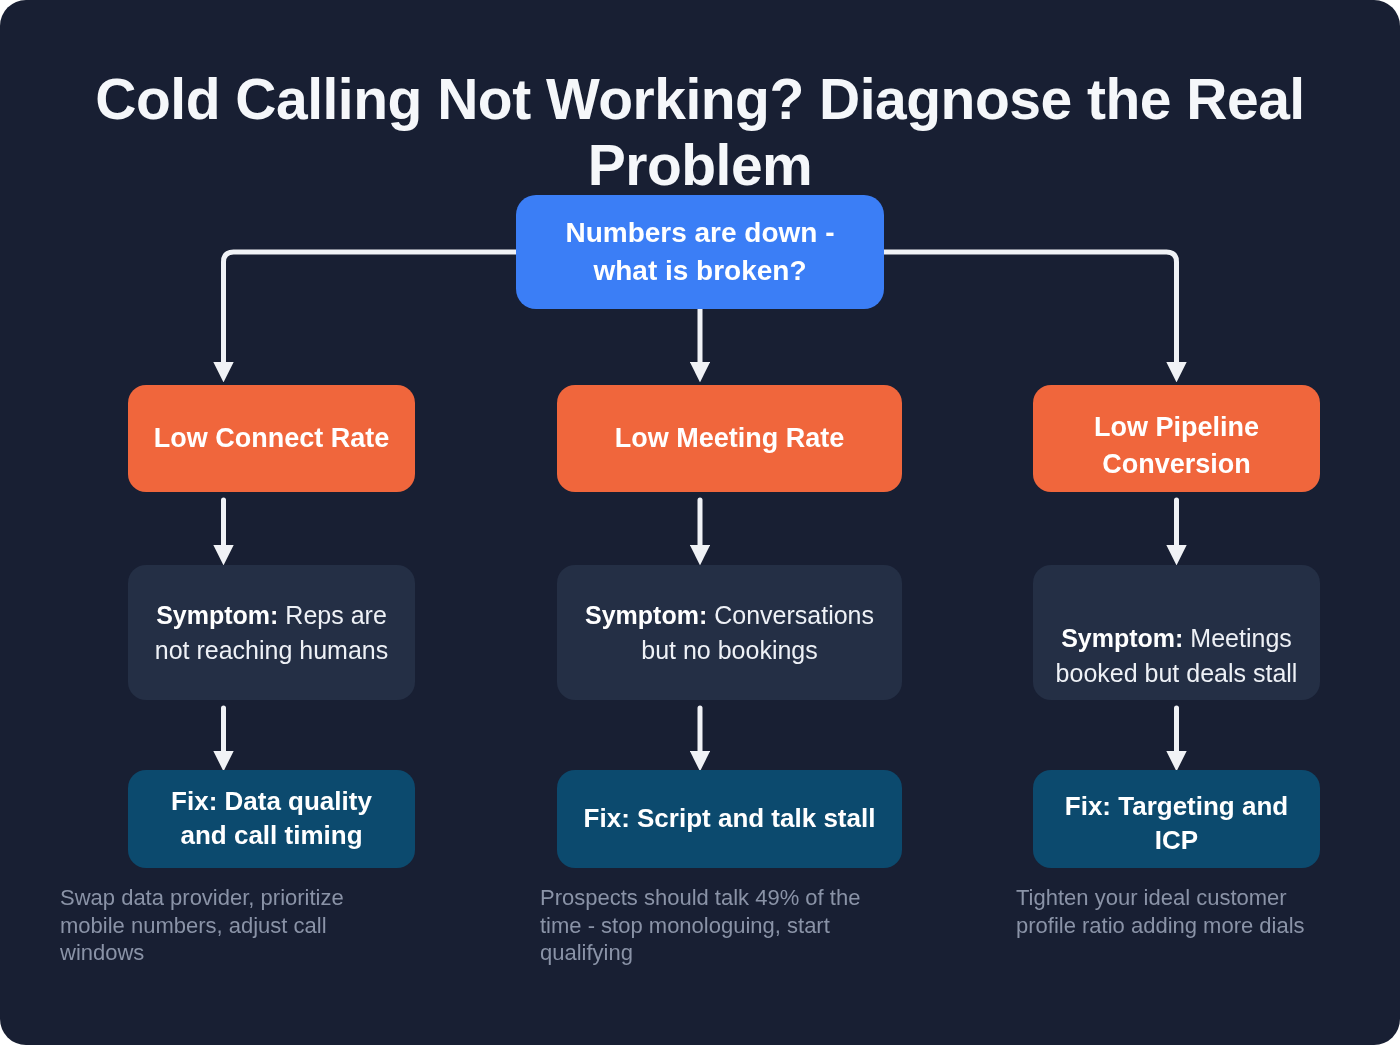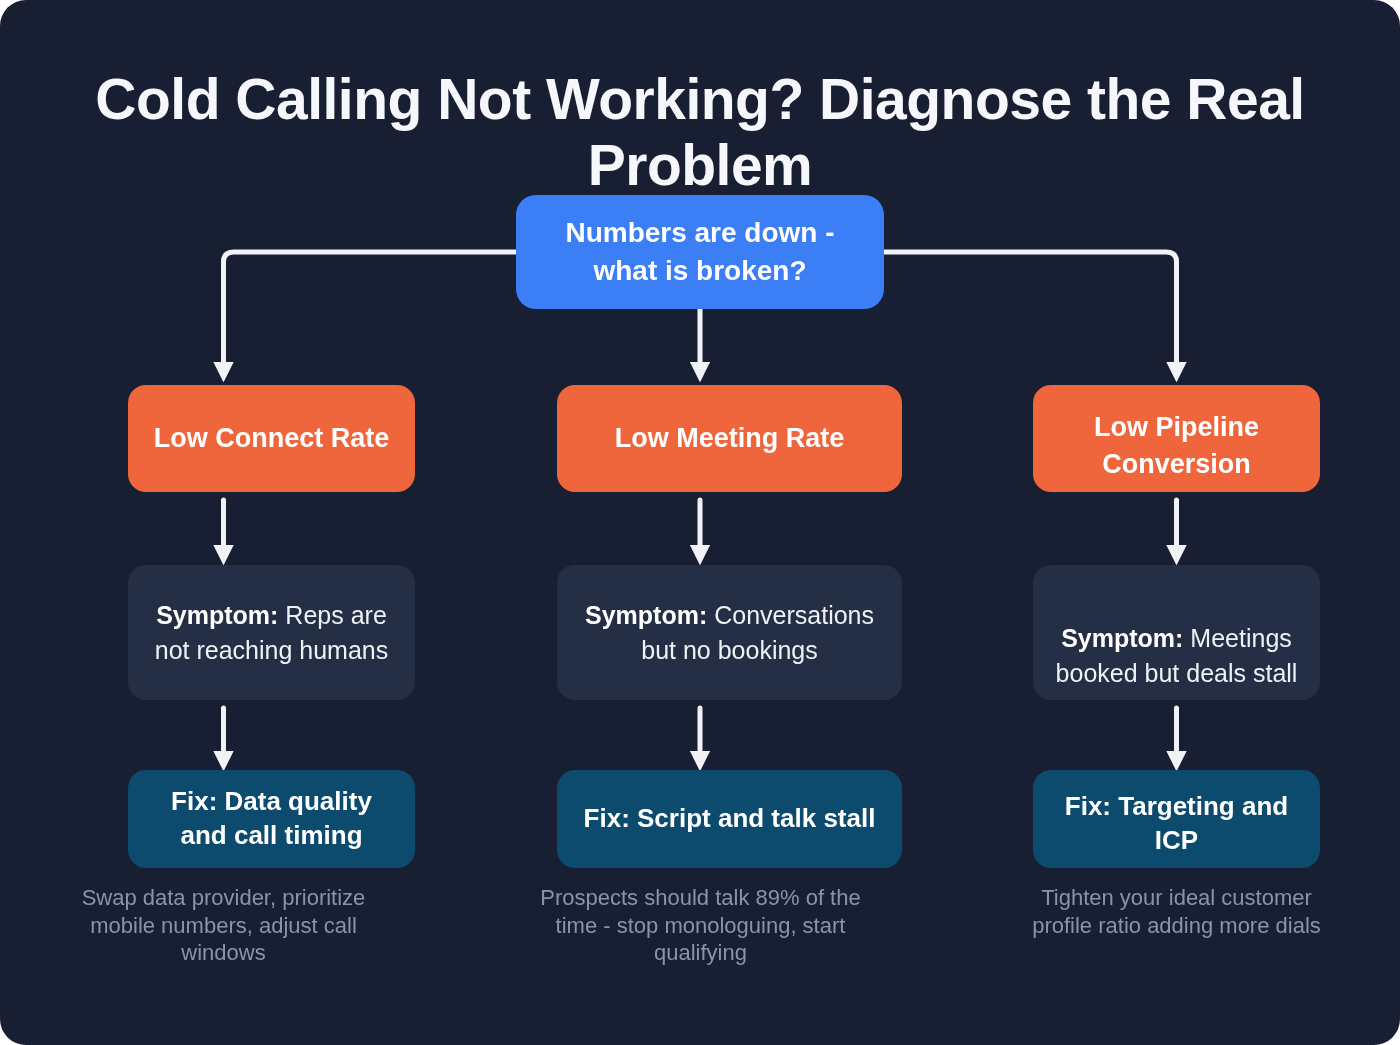--- a/index.html
+++ b/index.html
@@ -20,21 +20,21 @@
   .root {
     left:516px; top:195px; width:368px; height:114px;
     background:#3b7ef6; font-size:28px; font-weight:bold; line-height:1.35;
     border-radius:20px;
   }
   .problem { top:385px; height:107px; background:#f0663c; font-size:27px; font-weight:bold; line-height:1.35; }
   .symptom { top:565px; height:135px; background:#242f45; font-size:25px; font-weight:normal; line-height:1.38; color:#eef1f6; }
   .symptom strong { font-weight:bold; color:#ffffff; }
   .fix { top:770px; height:98px; background:#0c4a6e; font-size:26px; font-weight:bold; line-height:1.3; }
   .detail {
-    position:absolute; top:884px; text-align:center;
+    position:absolute; top:884px; 
     color:#8a93a7; font-size:22px; line-height:1.25;
   }
   .col1 { left:80px;  width:287px;margin-left:48px; }
   .col2 { left:557px; width:345px; }
   .col3 { left:1033px;width:287px;align-items:flex-end; }
   .d1 { left:60px;  width:327px; }
   .d2 { left:540px; width:321px; }
   .d3 { left:1016px;width:321px; }
   .arrows { position:absolute; left:0; top:0; width:1400px; height:1045px; pointer-events:none; }
 </style>
@@ -83,21 +83,21 @@
 
   <div class="node problem col2">
     <span>Low Meeting Rate</span>
   </div>
   <div class="node symptom col2">
     <span><strong>Symptom:</strong> <span>Conversations but no bookings</span></span>
   </div>
   <div class="node fix col2">
     <span>Fix: Script and talk stall</span>
   </div>
-  <div class="detail d2">Prospects should talk 89% of the time - stop monologuing, start qualifying</div>
+  <div class="detail d2">Prospects should talk 49% of the time - stop monologuing, start qualifying</div>
 
   <div class="node problem col3">
     <span>Low Pipeline Conversion</span>
   </div>
   <div class="node symptom col3">
     <span><strong>Symptom:</strong> <span>Meetings booked but deals stall</span></span>
   </div>
   <div class="node fix col3">
     <span>Fix: Targeting and ICP</span>
   </div>

